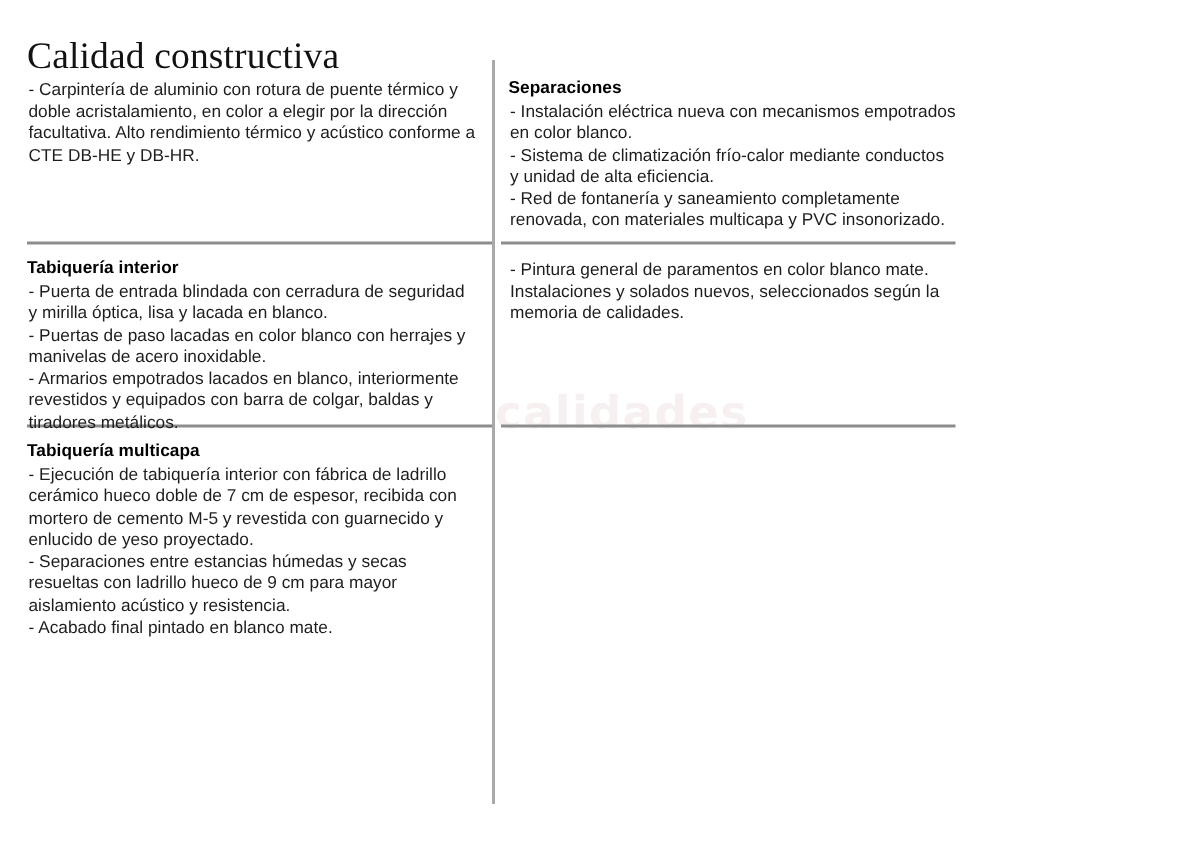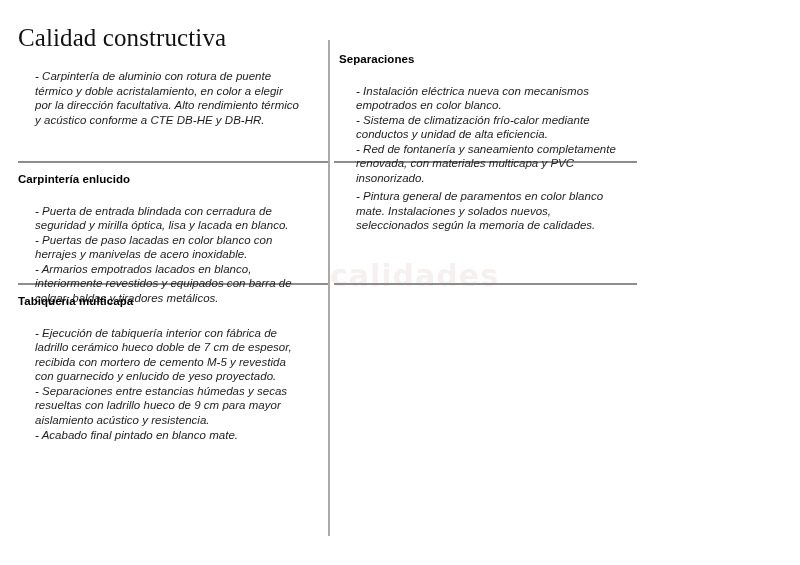--- a/index.html
+++ b/index.html
@@ -87,24 +87,23 @@
     line-height: 14.5px;
     color: #000000;
     margin: 0 0 0 0;
     letter-spacing: 0.05px;
   }
   .cell-body {
     font-size: 11.5px;
     font-weight: 400;
     line-height: 14.6px;
     color: #1d1d1d;
-    margin: 17px;
+    margin: 1px;
     white-space: pre-line;
     letter-spacing: 0.02px;
-    font-style: italic;
   }
 </style>
 </head>
 <body>
 
 <h1 class="page-title">Calidad constructiva</h1>
 
 <div class="watermark">calidades</div>
 
 <div class="vrule"></div>
@@ -119,21 +118,21 @@
 </div>
 
 <div class="cell col-right row-1">
   <div class="cell-heading">Separaciones</div>
   <div class="cell-body">- Instalación eléctrica nueva con mecanismos empotrados en color blanco.
 - Sistema de climatización frío-calor mediante conductos y unidad de alta eficiencia.
 - Red de fontanería y saneamiento completamente renovada, con materiales multicapa y PVC insonorizado.</div>
 </div>
 
 <div class="cell col-left row-2">
-  <div class="cell-heading">Carpintería enlucido</div>
+  <div class="cell-heading">Tabiquería interior</div>
   <div class="cell-body">- Puerta de entrada blindada con cerradura de seguridad y mirilla óptica, lisa y lacada en blanco.
 - Puertas de paso lacadas en color blanco con herrajes y manivelas de acero inoxidable.
 - Armarios empotrados lacados en blanco, interiormente revestidos y equipados con barra de colgar, baldas y tiradores metálicos.</div>
 </div>
 
 <div class="cell col-right row-2">
   <div class="cell-body">- Pintura general de paramentos en color blanco mate. Instalaciones y solados nuevos, seleccionados según la memoria de calidades.</div>
 </div>
 
 <div class="cell col-left row-3">

